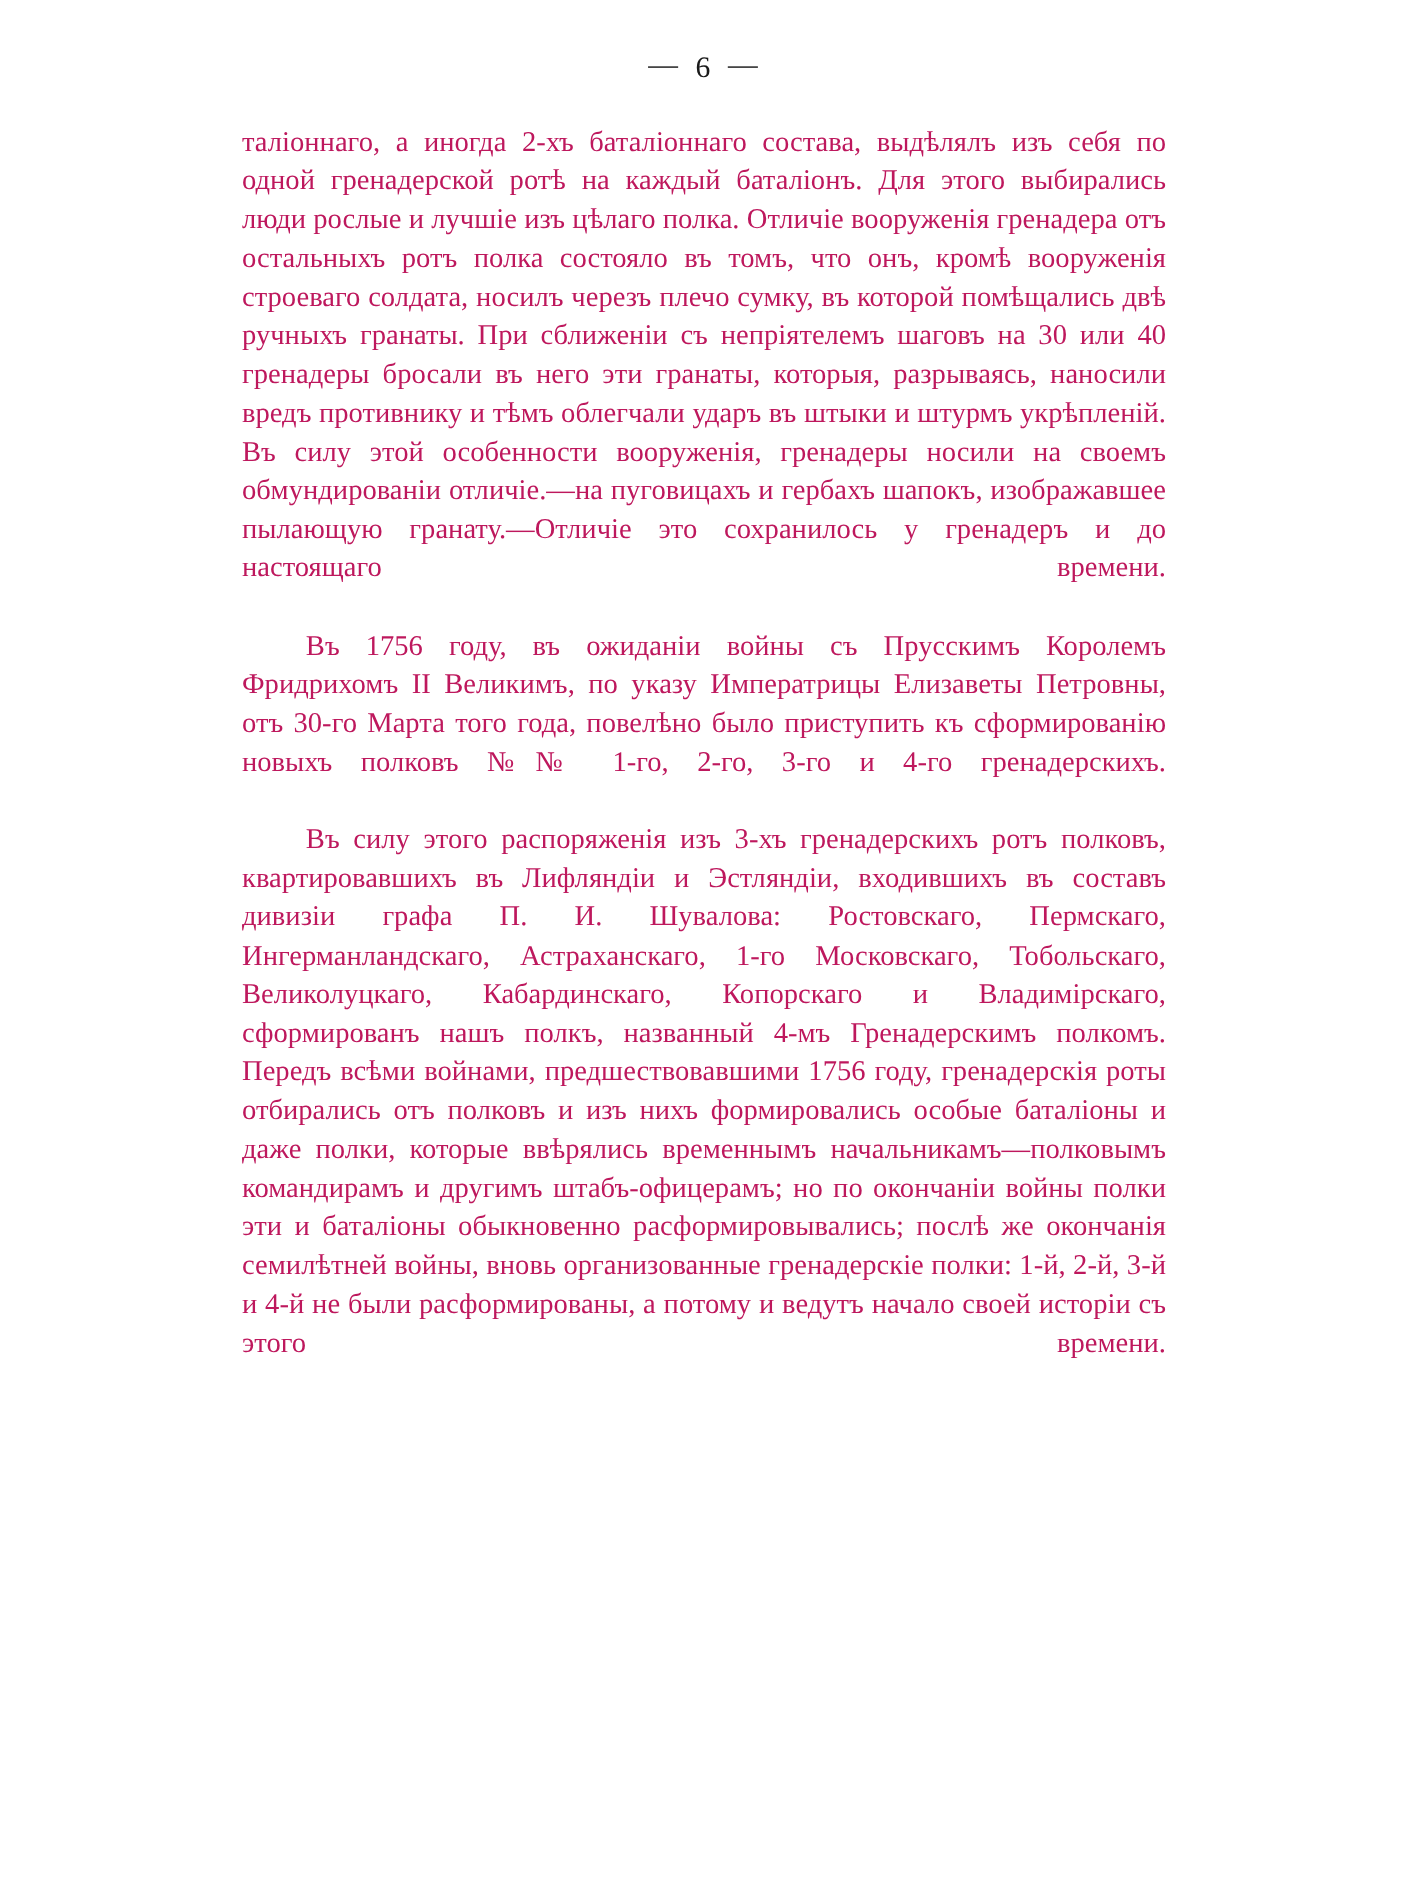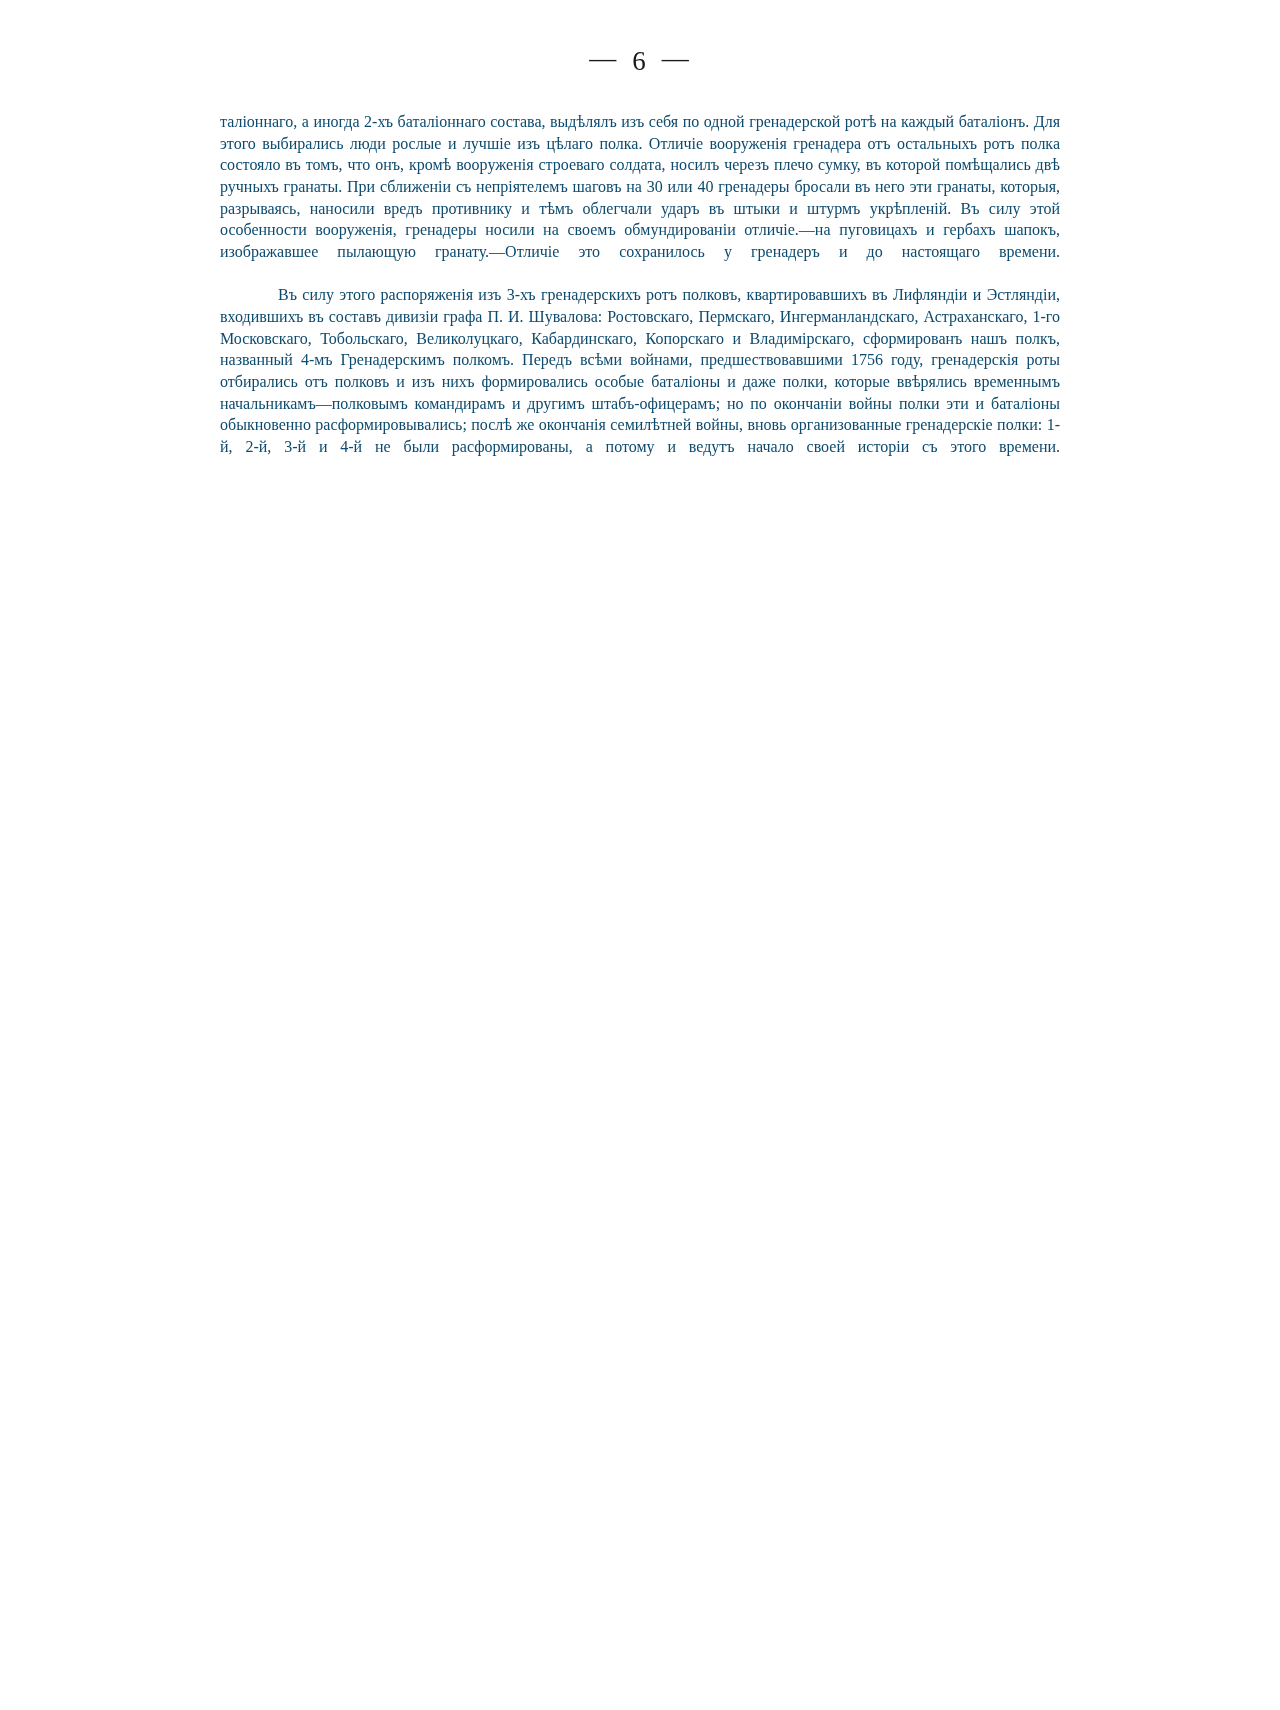--- a/index.html
+++ b/index.html
@@ -31,25 +31,25 @@
   }
   .page-header .dash {
     display: inline-block;
     padding: 0 14px;
     position: relative;
     top: -3px;
   }
   .body-text {
     margin: 34px auto 0 auto;
     width: 840px;
-    font-size: 16px;
+    font-size: 26px;
     line-height: 1.355;
     text-align: justify;
     text-justify: inter-word;
-    color: #0c4a6e;
+    color: #be185d;
     -webkit-font-smoothing: antialiased;
   }
   .body-text p {
     margin: 0;
     text-indent: 58px;
     text-align: justify;
   }
   .body-text p.no-indent {
     text-indent: 0;
   }
@@ -71,16 +71,17 @@
 <body>
 
 <div class="page">
 
   <div class="page-header">
     <span class="dash">—</span><span>6</span><span class="dash">—</span>
   </div>
 
   <div class="body-text ink">
     <p class="no-indent">таліоннаго, а иногда 2-хъ баталіоннаго состава, выдѣлялъ изъ себя по одной гренадерской ротѣ на каждый баталіонъ. Для этого выбирались люди рослые и лучшіе изъ цѣлаго полка. Отличіе вооруженія гренадера отъ остальныхъ ротъ полка состояло въ томъ, что онъ, кромѣ вооруженія строеваго солдата, носилъ черезъ плечо сумку, въ которой помѣщались двѣ ручныхъ гранаты. При сближеніи съ непріятелемъ шаговъ на 30 или 40 гренадеры бросали въ него эти гранаты, которыя, разрываясь, наносили вредъ противнику и тѣмъ облегчали ударъ въ штыки и штурмъ укрѣпленій. Въ силу этой особенности вооруженія, гренадеры носили на своемъ обмундированіи отличіе.—на пуговицахъ и гербахъ шапокъ, изображавшее пылающую гранату.—Отличіе это сохранилось у гренадеръ и до настоящаго времени.</p>
+    <p>Въ 1756 году, въ ожиданіи войны съ Прусскимъ Королемъ Фридрихомъ II Великимъ, по указу Императрицы Елизаветы Петровны, отъ 30-го Марта того года, повелѣно было приступить къ сформированію новыхъ полковъ №№ 1-го, 2-го, 3-го и 4-го гренадерскихъ.</p>
     <p>Въ силу этого распоряженія изъ 3-хъ гренадерскихъ ротъ полковъ, квартировавшихъ въ Лифляндіи и Эстляндіи, входившихъ въ составъ дивизіи графа П. И. Шувалова: Ростовскаго, Пермскаго, Ингерманландскаго, Астраханскаго, 1-го Московскаго, Тобольскаго, Великолуцкаго, Кабардинскаго, Копорскаго и Владимірскаго, сформированъ нашъ полкъ, названный 4-мъ Гренадерскимъ полкомъ. Передъ всѣми войнами, предшествовавшими 1756 году, гренадерскія роты отбирались отъ полковъ и изъ нихъ формировались особые баталіоны и даже полки, которые ввѣрялись временнымъ начальникамъ—полковымъ командирамъ и другимъ штабъ-офицерамъ; но по окончаніи войны полки эти и баталіоны обыкновенно расформировывались; послѣ же окончанія семилѣтней войны, вновь организованные гренадерскіе полки: 1-й, 2-й, 3-й и 4-й не были расформированы, а потому и ведутъ начало своей исторіи съ этого времени.</p>
   </div>
 
 </div>
 
 </body></html>

